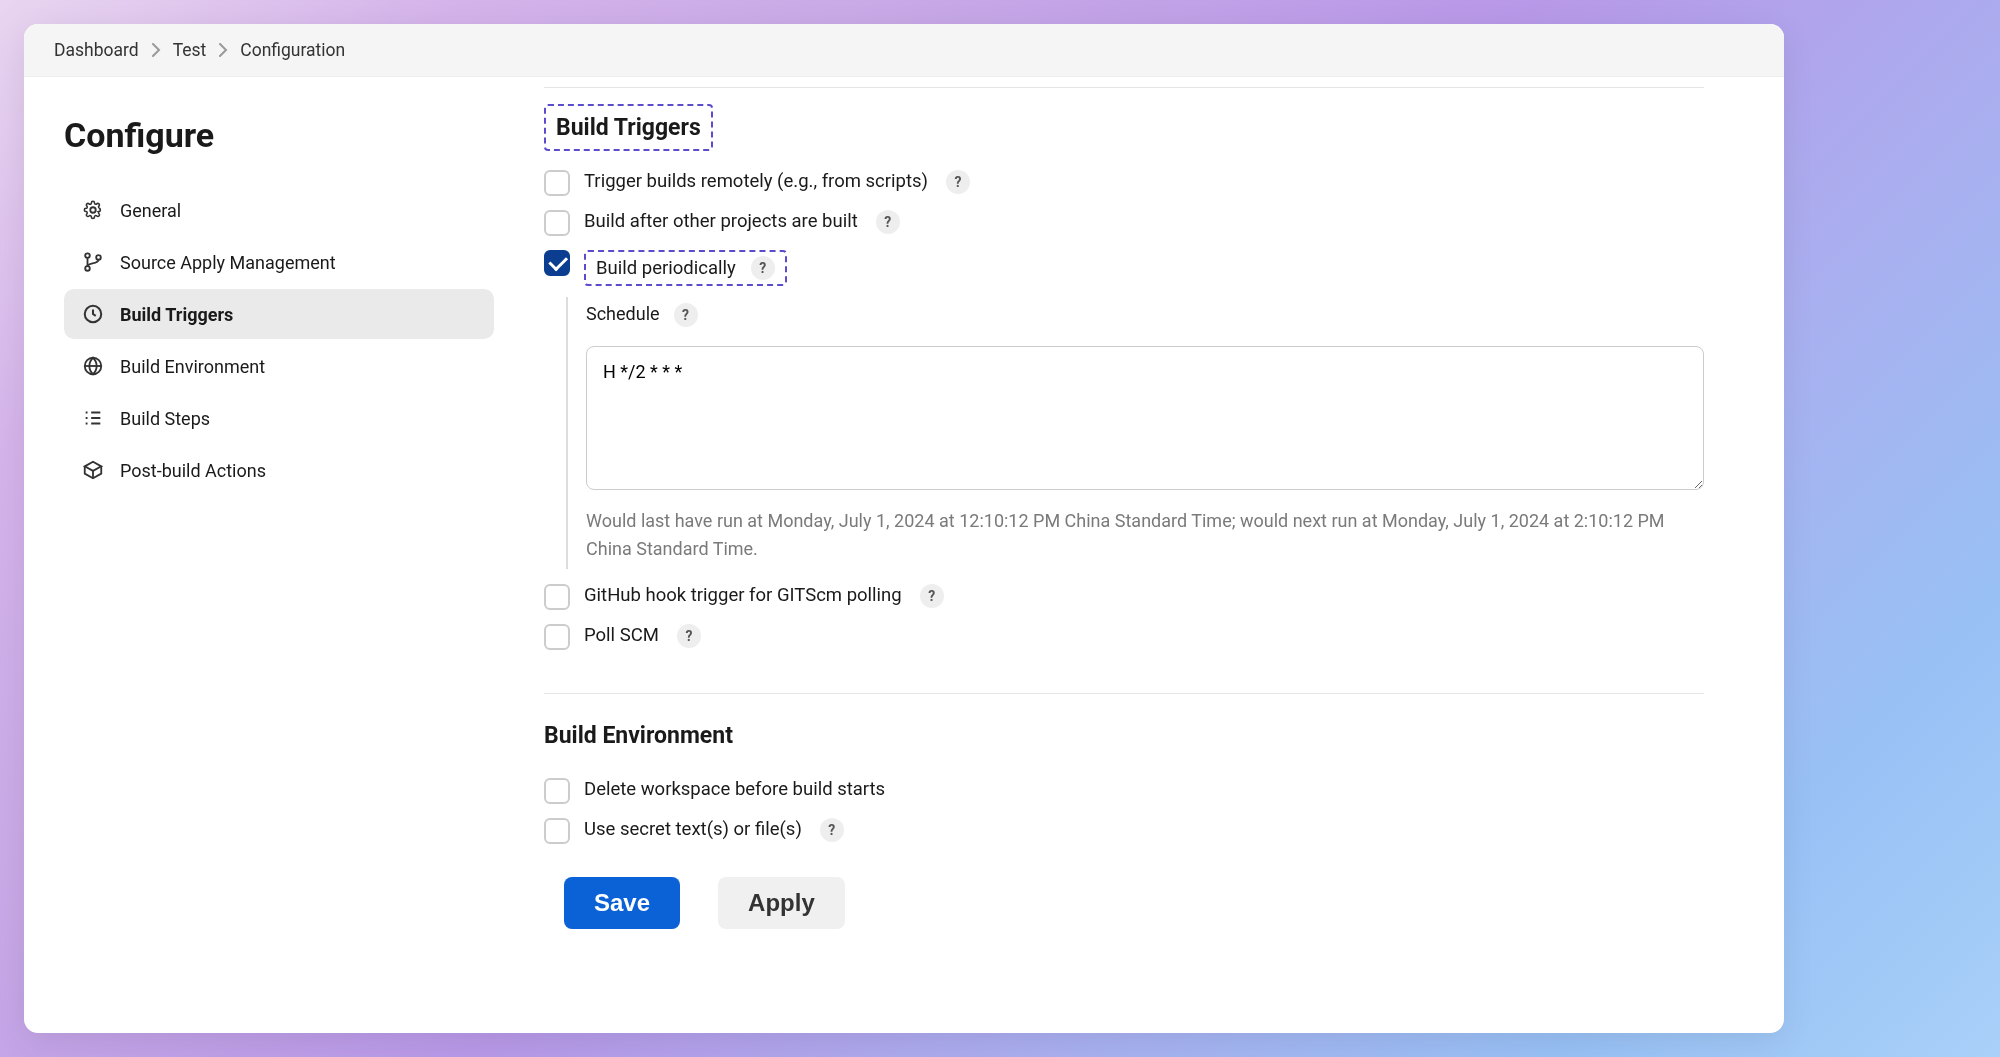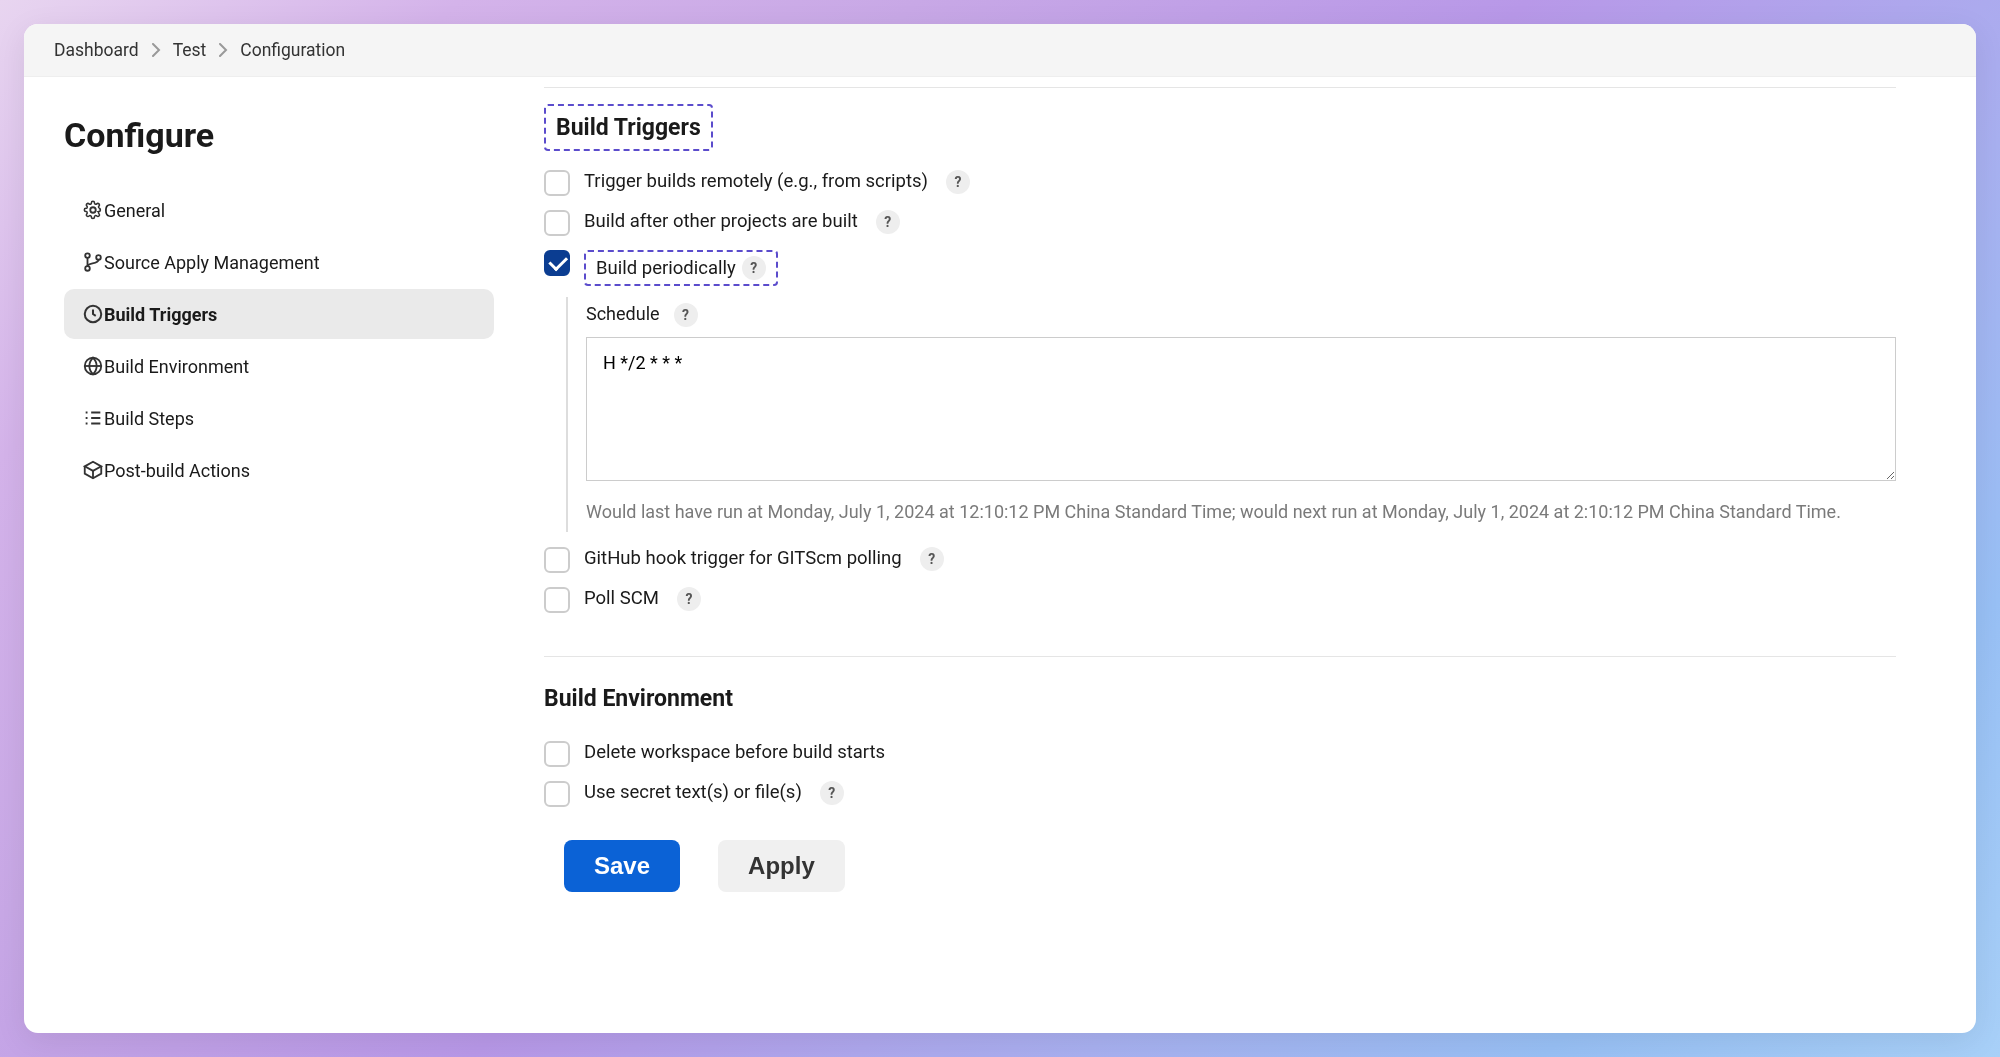--- a/index.html
+++ b/index.html
@@ -5,21 +5,21 @@
 * { box-sizing: border-box; margin: 0; padding: 0; }
 body {
   font-family: -apple-system, BlinkMacSystemFont, "Segoe UI", Roboto, Helvetica, Arial, sans-serif;
   background: linear-gradient(135deg, #e8d5f0 0%, #d4b3ea 15%, #c8a8e6 30%, #b898e8 50%, #a8b0f0 70%, #98c0f5 85%, #a8d0f8 100%);
   min-height: 100vh;
   padding: 24px;
   font-size: 14px;
   color: #1a1a1a;
 }
 .window {
-  width: 1952px;
+  width: 1760px;
   max-width: 100%;
   height: 1009px;
   background: #fff;
   border-radius: 14px;
   overflow: hidden;
   box-shadow: 0 8px 32px rgba(0,0,0,0.08);
   display: flex;
   flex-direction: column;
 }
 .breadcrumb-bar {
@@ -32,21 +32,21 @@
   color: #333;
   border-bottom: 1px solid #eee;
 }
 .breadcrumb-bar .crumb { color: #333; cursor: pointer; }
 .breadcrumb-bar .sep { color: #aaa; display: inline-flex; }
 .content-wrap { display: flex; flex: 1; overflow: hidden; }
 .sidebar { width: 510px; padding: 38px 40px 0 40px; }
 .sidebar h1 { font-size: 34px; font-weight: 700; margin-bottom: 30px; }
 .nav-list { list-style: none; display: flex; flex-direction: column; gap: 2px; }
 .nav-item {
-  display: flex; align-items: center; gap: 0;
+  display: flex; align-items: center; gap: 16px;
   padding: 14px 18px; border-radius: 10px; cursor: pointer;
   font-size: 18px; color: #1a1a1a;
 }
 .nav-item.active { background: #eaeaea; font-weight: 700; }
 .nav-item .icon { width: 22px; height: 22px; display: inline-flex; align-items: center; justify-content: center; flex-shrink: 0; }
 .main {
   flex: 1; padding: 10px 80px 0 10px; overflow-y: auto;
 }
 .section-title {
   font-size: 23px; font-weight: 700; padding: 8px 10px; display: inline-block;
@@ -66,29 +66,29 @@
 .checkbox.checked::after {
   content: ""; width: 8px; height: 14px; border: solid #fff;
   border-width: 0 3px 3px 0; transform: rotate(45deg) translate(-1px,-2px);
 }
 .help {
   width: 24px; height: 24px; border-radius: 50%; background: #eee;
   display: inline-flex; align-items: center; justify-content: center;
   font-weight: 700; color: #555; font-size: 14px; cursor: pointer; margin-left: 4px;
   flex-shrink: 0;
 }
-.label-inline { display: inline-flex; align-items: center; gap: 2px; }
+.label-inline { display: inline-flex; align-items: center; gap: 11px; }
 .label-hl { border: 2px dashed #5b4ccc; border-radius: 4px; padding: 4px 10px; }
 .subsection {
   margin-left: 22px; border-left: 2px solid #ddd; padding: 6px 0 6px 18px; margin-top: 4px; margin-bottom: 8px;
 }
 .sub-label-row { display: flex; gap: 10px; font-size: 18px; margin-bottom: 10px; }
 textarea.schedule {
-  width: 100%; height: 144px; border: 1px solid #ccc; border-radius: 0;
-  padding: 14px 16px; font-size: 18px; font-family: inherit; resize: both;
+  width: 100%; height: 144px; border: 1px solid #ccc; border-radius: 8px;
+  padding: 14px 16px; font-size: 18px; font-family: inherit; resize: both; margin-top: 9px;
 }
 .hint {
   color: #7a7a7a; font-size: 18px; line-height: 1.55; margin-top: 14px;
 }
 hr.divider { border: none; border-top: 1px solid #e5e5e5; margin: 36px 0 28px; }
 .section-title-plain { font-size: 23px; font-weight: 700; margin-bottom: 22px; }
 .footer-actions {
   display: flex; gap: 18px; padding: 18px 0 8px 0; margin-top: 8px;
 }
 .btn {

